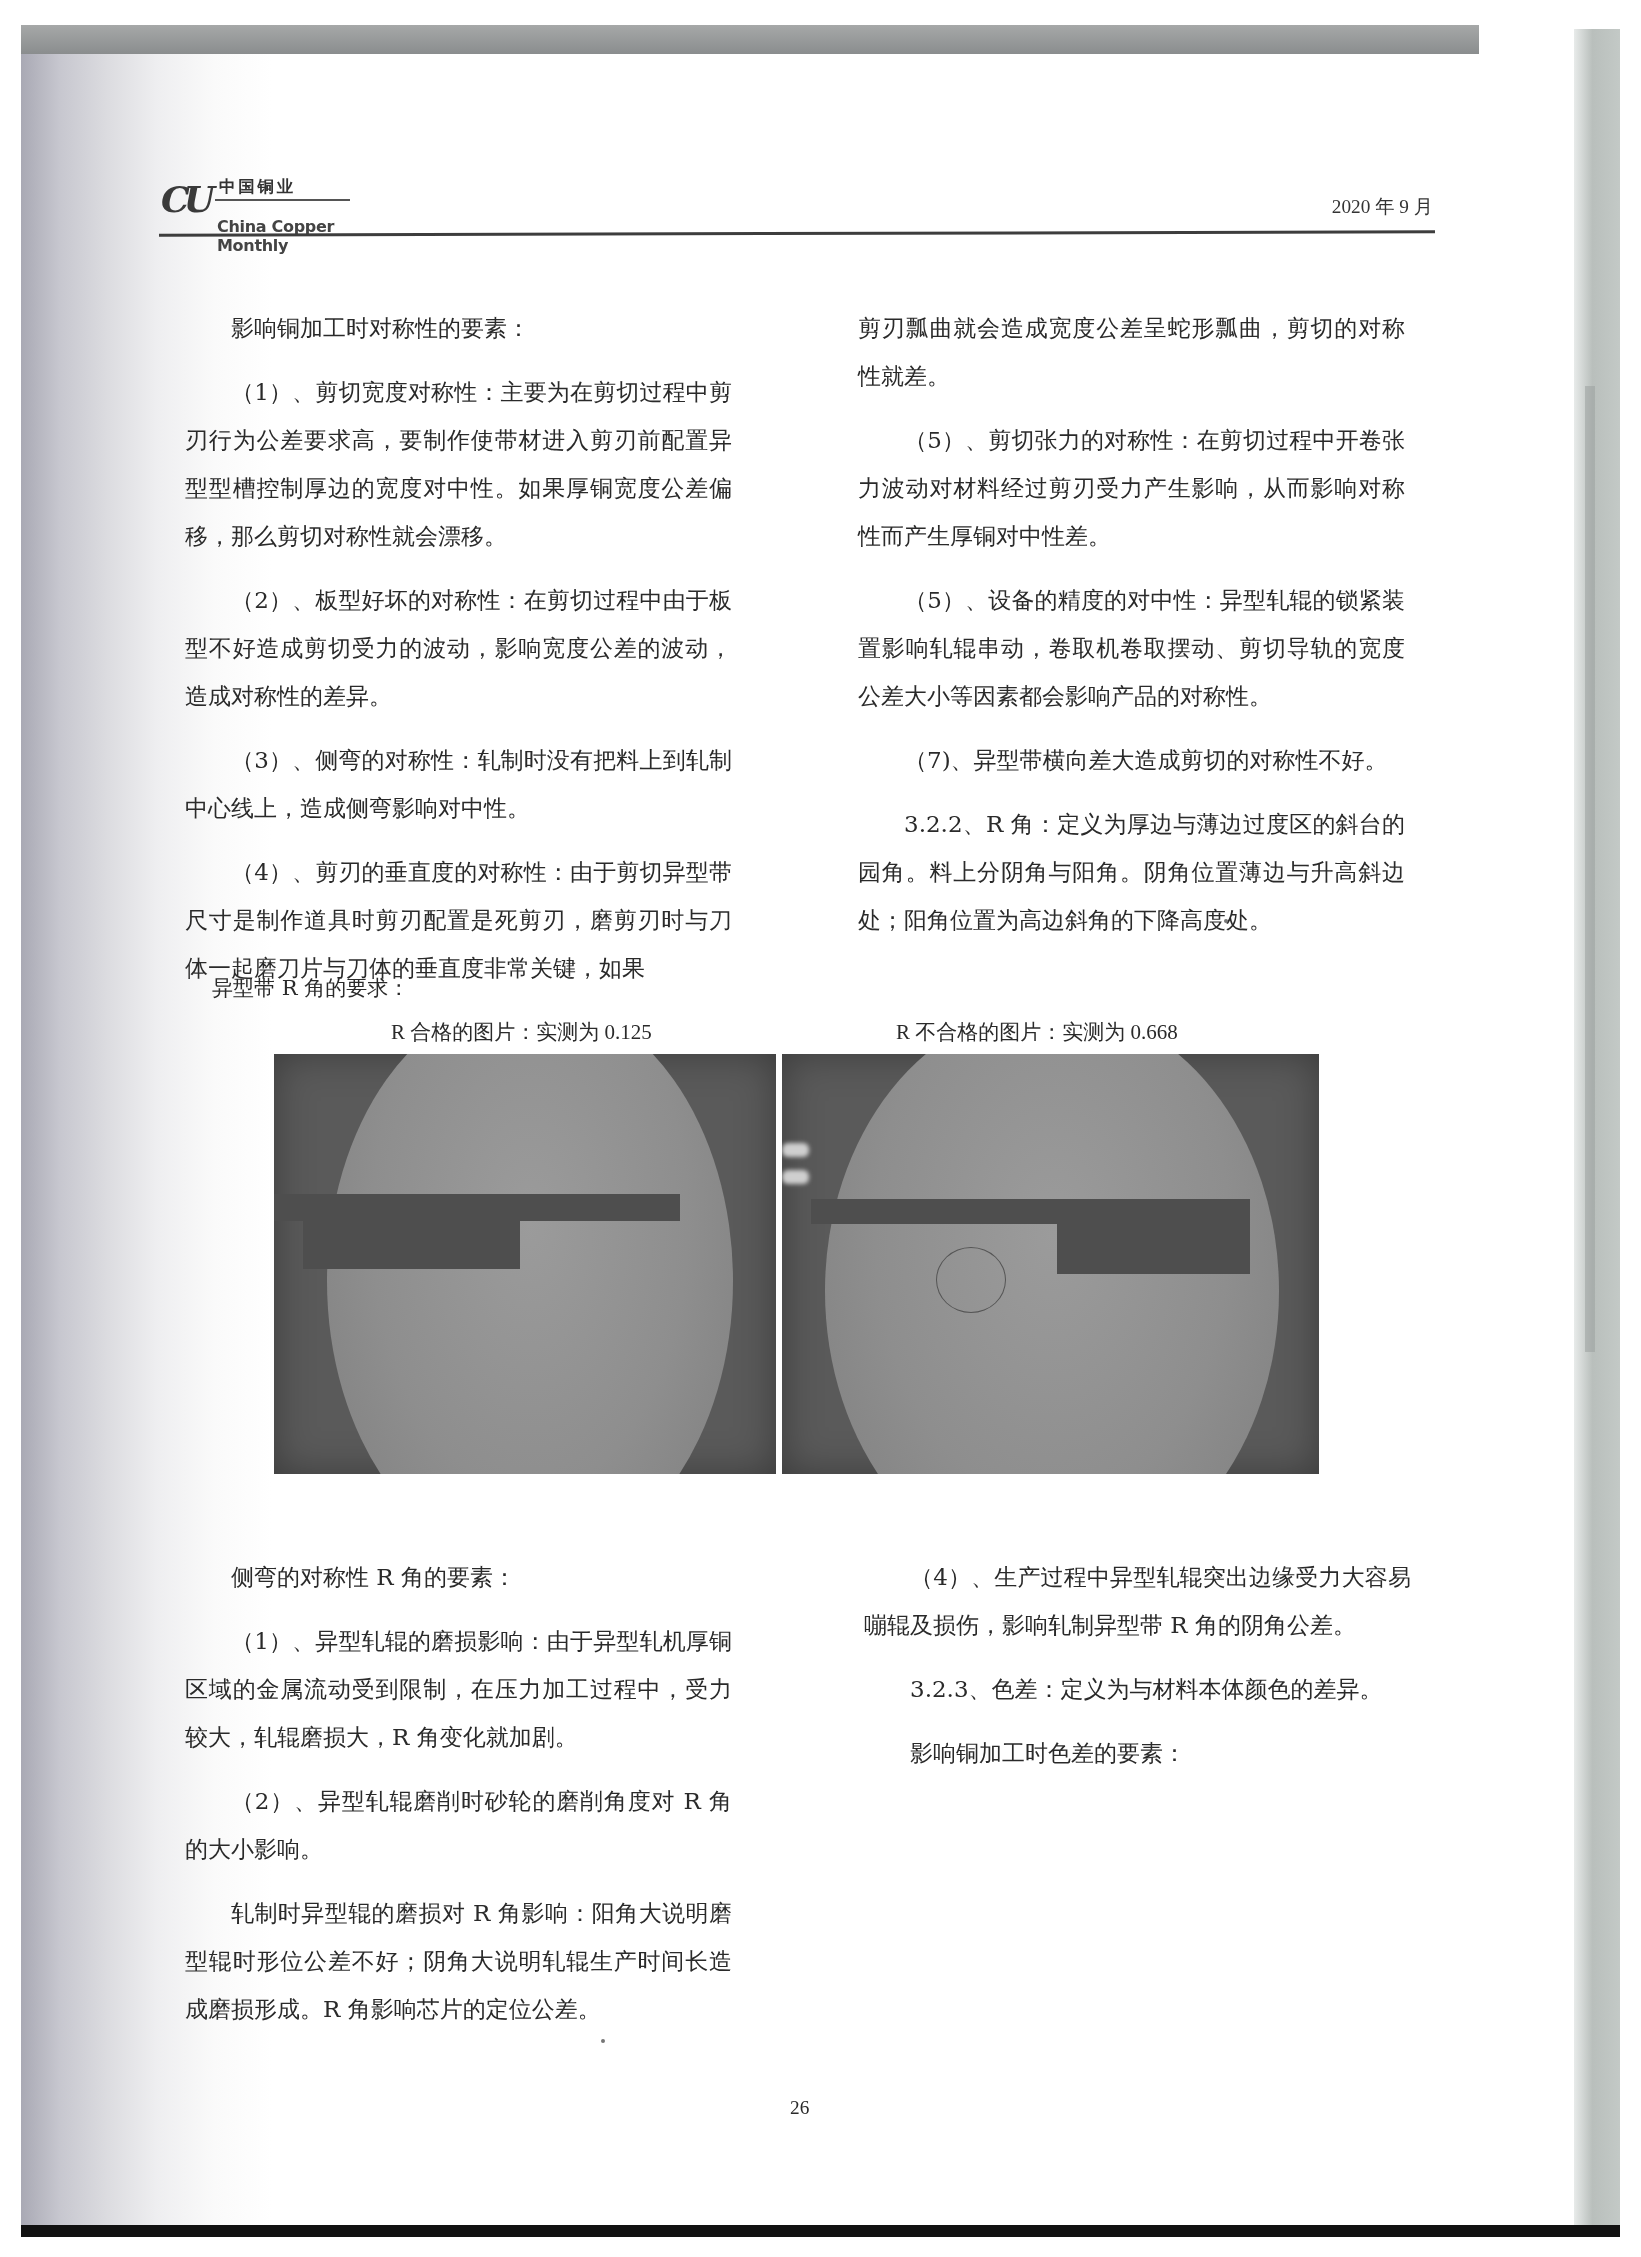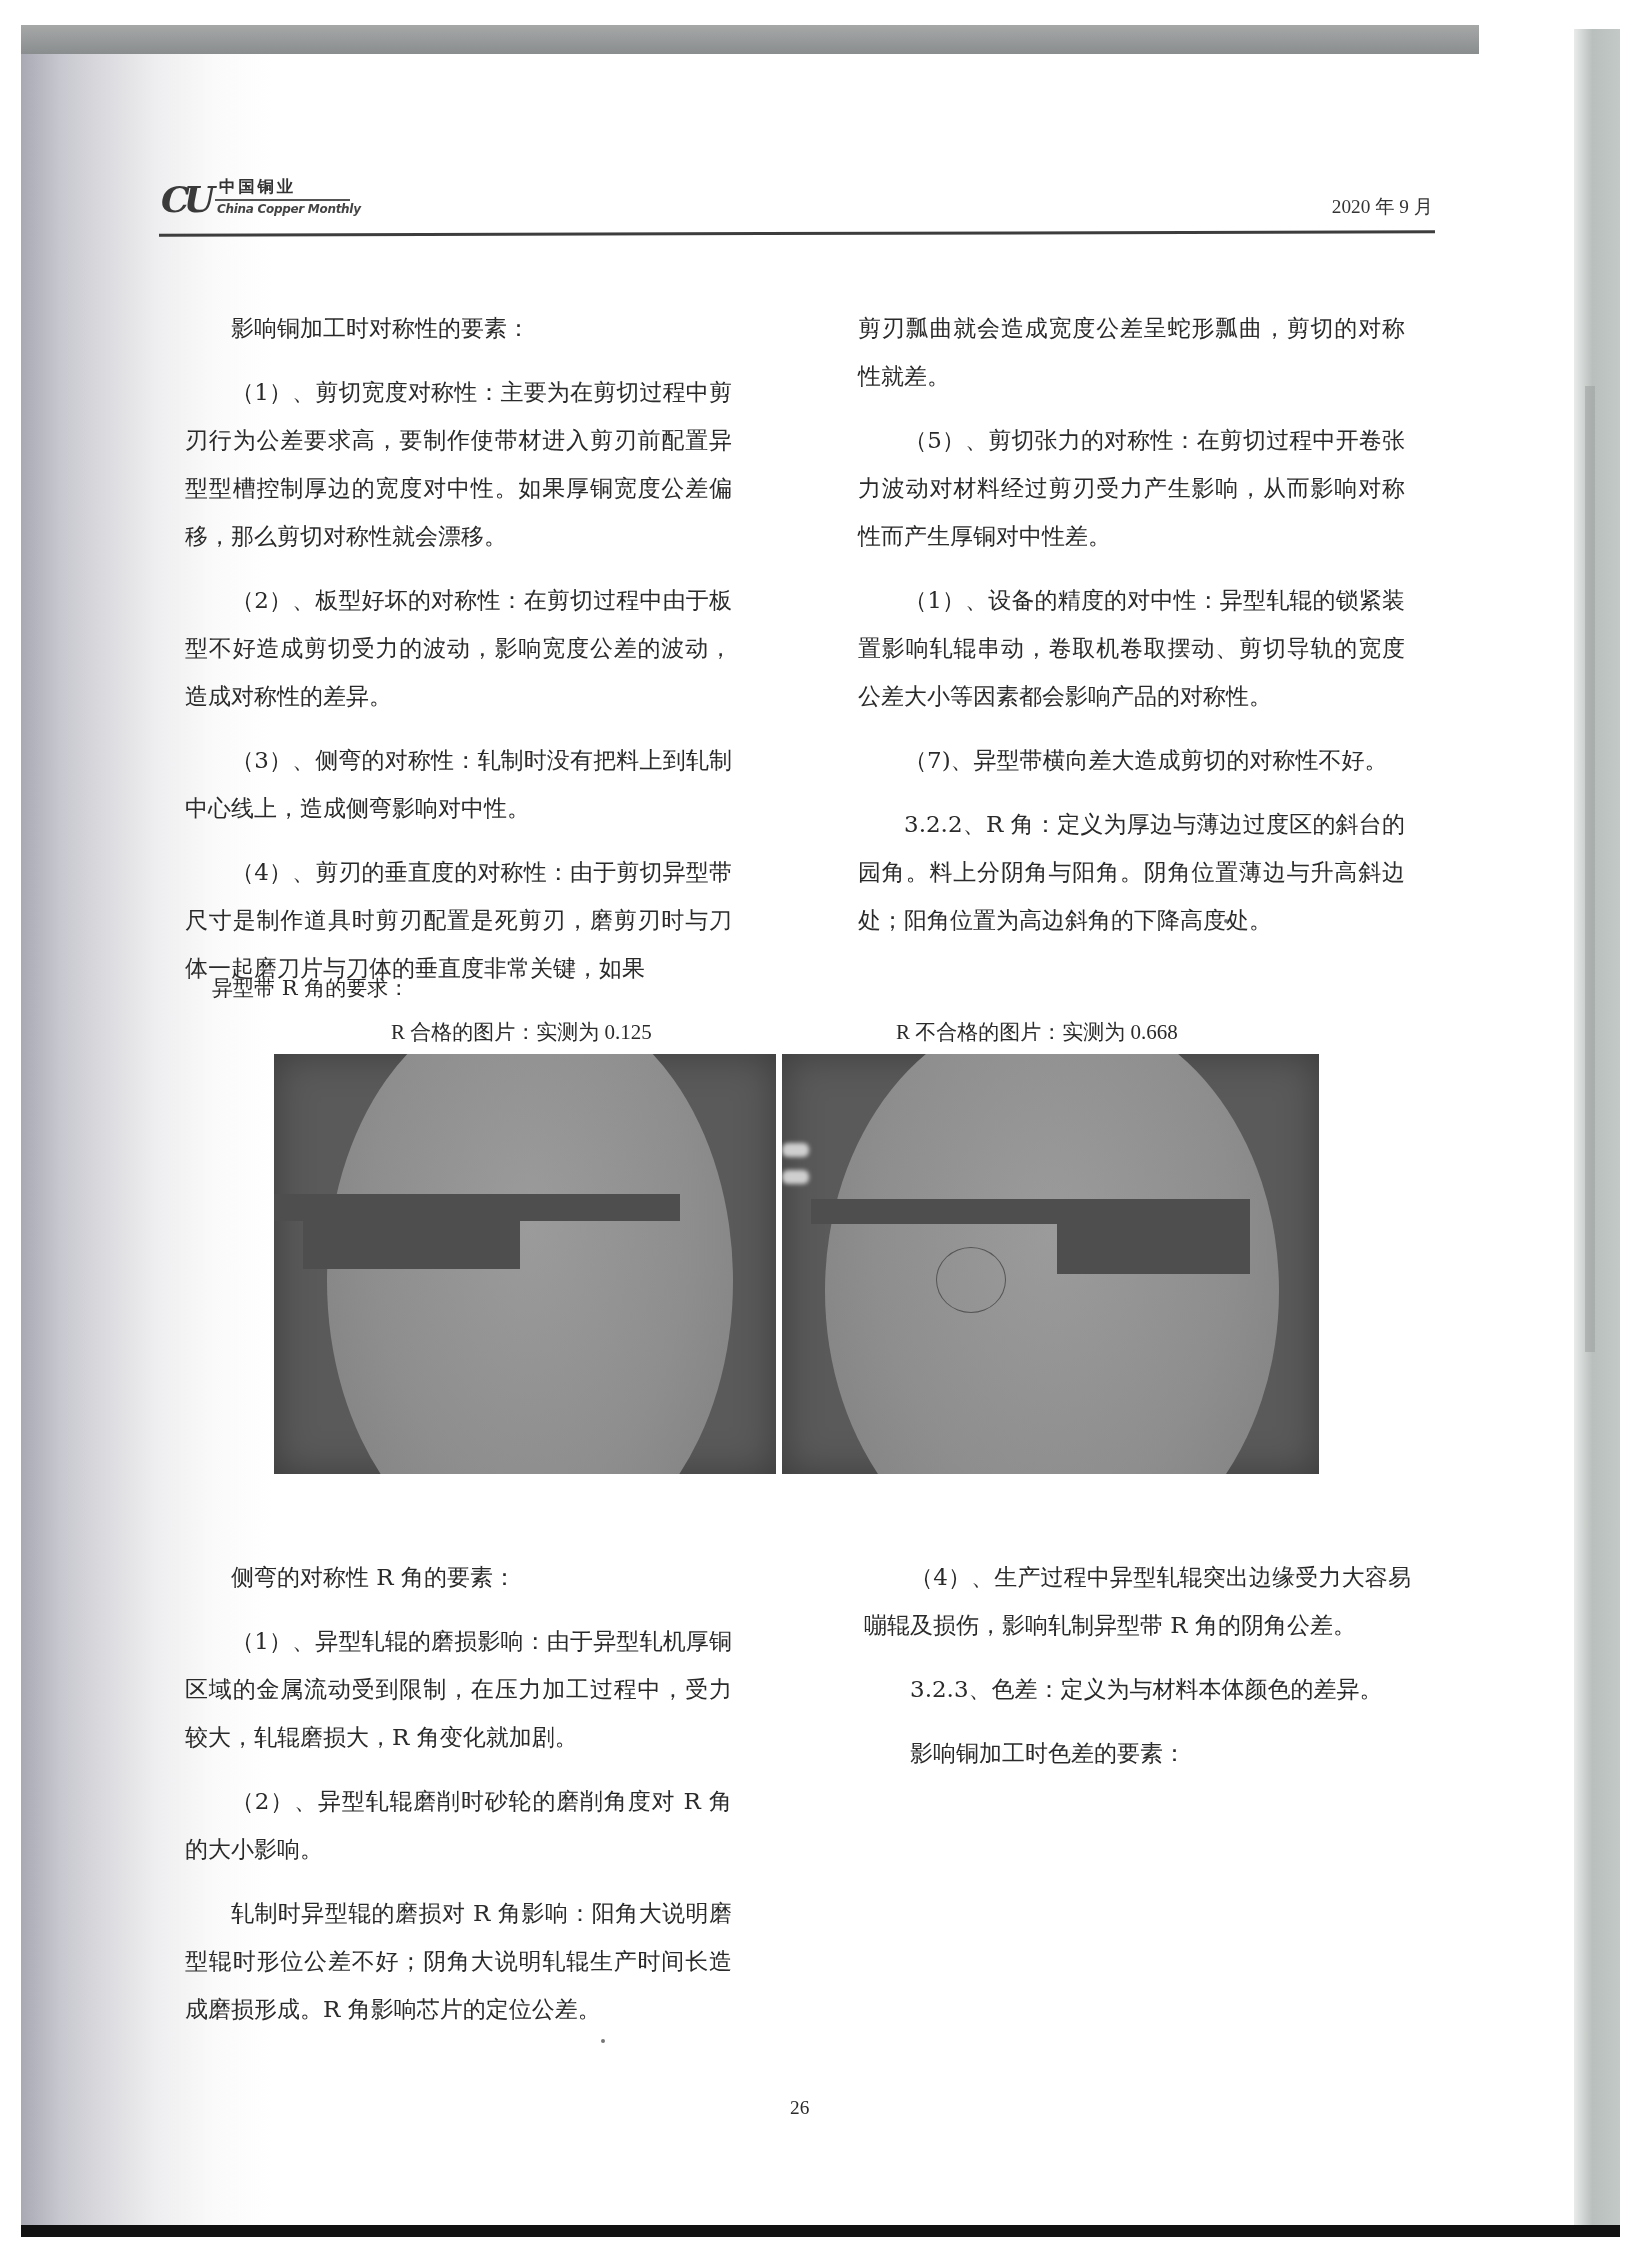--- a/index.html
+++ b/index.html
@@ -39,24 +39,23 @@
       font-family: "DejaVu Serif", serif; font-weight: bold; font-style: italic;
       font-size: 36px; letter-spacing: -5.8px; color: #3a3a3a;
     }
     .logo-cn {
       position: absolute; left: 60px; top: 1.9px;
       font-family: "DejaVu Sans", sans-serif; font-weight: bold;
       font-size: 16.4px; letter-spacing: 2.9px; color: #333;
     }
     .logo-rule { position: absolute; left: 56px; top: 25px; width: 135px; height: 1.9px; background: #555; }
     .logo-en {
-      position: absolute; left: 58px; top: 28px;
-      font-family: "DejaVu Sans", sans-serif; font-size: 12px; color: #444; font-weight: bold;
+      position: absolute; left: 58px; top: 43px;
+      font-family: "DejaVu Sans", sans-serif; font-size: 16px; color: #444; font-weight: bold;
       letter-spacing: -0.3px;
-      font-style: italic;
     }
     .header-date {
       position: absolute; right: 0; top: 19.3px;
       font-size: 19.3px; color: #333;
       font-family: "Liberation Serif", serif;
     }
     .header-rule {
       position: absolute; left: 0; top: 58px; width: 1276px; height: 2.9px; background: #3d3d3d;
       transform: rotate(-0.15deg);
     }
@@ -132,21 +131,21 @@
   <p class="indent">影响铜加工时对称性的要素：</p>
   <p class="indent">（1）、剪切宽度对称性：主要为在剪切过程中剪刃行为公差要求高，要制作使带材进入剪刃前配置异型型槽控制厚边的宽度对中性。如果厚铜宽度公差偏移，那么剪切对称性就会漂移。</p>
   <p class="indent">（2）、板型好坏的对称性：在剪切过程中由于板型不好造成剪切受力的波动，影响宽度公差的波动，造成对称性的差异。</p>
   <p class="indent">（3）、侧弯的对称性：轧制时没有把料上到轧制中心线上，造成侧弯影响对中性。</p>
   <p class="indent">（4）、剪刃的垂直度的对称性：由于剪切异型带尺寸是制作道具时剪刃配置是死剪刃，磨剪刃时与刀体一起磨刀片与刀体的垂直度非常关键，如果</p>
 </section>
 
 <section class="col col-right-top">
   <p>剪刃瓢曲就会造成宽度公差呈蛇形瓢曲，剪切的对称性就差。</p>
   <p class="indent">（5）、剪切张力的对称性：在剪切过程中开卷张力波动对材料经过剪刃受力产生影响，从而影响对称性而产生厚铜对中性差。</p>
-  <p class="indent">（1）、设备的精度的对中性：异型轧辊的锁紧装置影响轧辊串动，卷取机卷取摆动、剪切导轨的宽度公差大小等因素都会影响产品的对称性。</p>
+  <p class="indent">（5）、设备的精度的对中性：异型轧辊的锁紧装置影响轧辊串动，卷取机卷取摆动、剪切导轨的宽度公差大小等因素都会影响产品的对称性。</p>
   <p class="indent">（7)、异型带横向差大造成剪切的对称性不好。</p>
   <p class="indent">3.2.2、R 角：定义为厚边与薄边过度区的斜台的园角。料上分阴角与阳角。阴角位置薄边与升高斜边处；阳角位置为高边斜角的下降高度处。</p>
 </section>
 
 <div class="fig-heading">异型带 R 角的要求：</div>
 <div class="fig-cap fig-cap-left">R 合格的图片：实测为 0.125</div>
 <div class="fig-cap fig-cap-right">R 不合格的图片：实测为 0.668</div>
 
 <figure class="photo photo-left" style="margin:0;">
   <div class="lens"></div>

